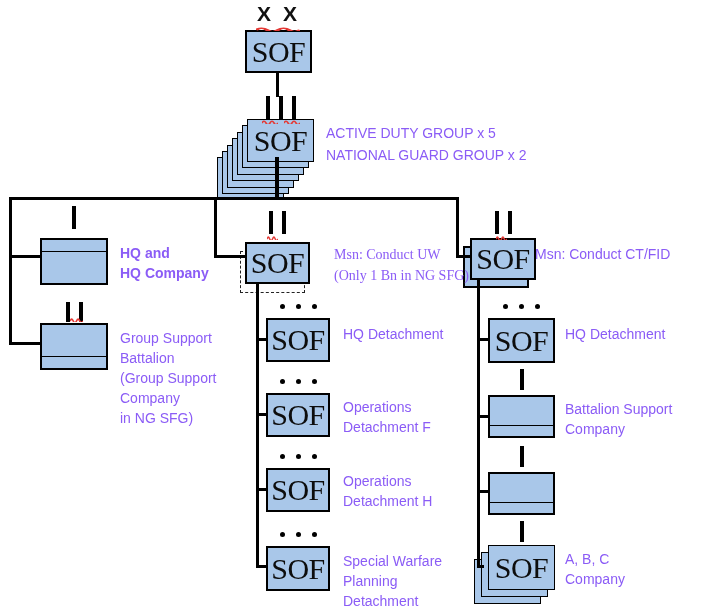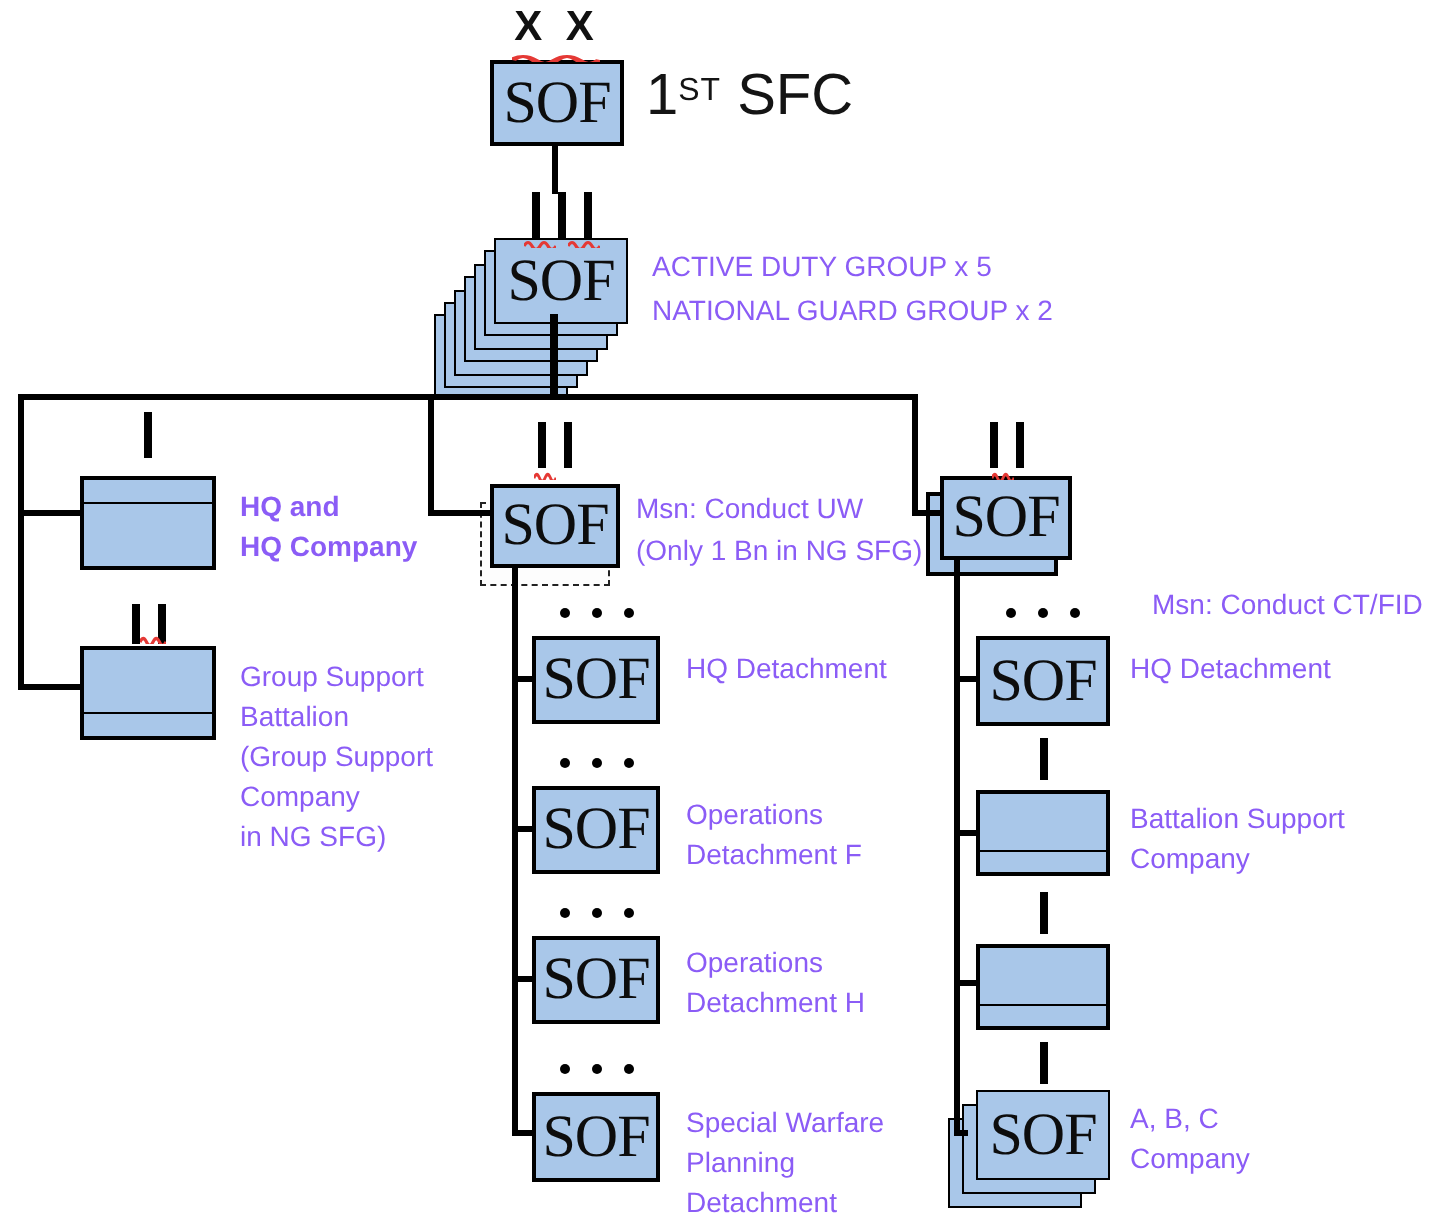--- a/index.html
+++ b/index.html
@@ -196,36 +196,33 @@
   <div class="ech bars" style="left:488px;top:369px;width:67px;height:21px;">
       <span class="ebar"></span>
     </div>
   <div class="ech bars" style="left:488px;top:446px;width:67px;height:21px;">
       <span class="ebar"></span>
     </div>
   <div class="ech bars" style="left:488px;top:521px;width:67px;height:21px;">
       <span class="ebar"></span>
     </div>
 
-  <div class="title" style="left:323px;top:30px;">
-    <span>1</span><sup>ST</sup><span> SFC</span>
-  </div>
 
   <div class="lbl" style="left:326px;top:122px;line-height:22px;">ACTIVE DUTY GROUP x 5
 NATIONAL GUARD GROUP x 2</div>
   <div class="lbl" style="left:120px;top:243px;font-weight:bold;">HQ and
 HQ Company</div>
   <div class="lbl" style="left:120px;top:328px;">Group Support
 Battalion
 (Group Support
 Company
 in NG SFG)</div>
-  <div class="lbl" style="left:318px;top:244px;line-height:21px;">Msn: Conduct UW
+  <div class="lbl" style="left:334px;top:244px;line-height:21px;font-family:Liberation Serif, serif;">Msn: Conduct UW
 (Only 1 Bn in NG SFG)</div>
-  <div class="lbl" style="left:576px;top:244px;margin-top:48px;">Msn: Conduct CT/FID</div>
+  <div class="lbl" style="left:535px;top:244px;">Msn: Conduct CT/FID</div>
 
   <div class="lbl" style="left:343px;top:324px;">HQ Detachment</div>
   <div class="lbl" style="left:343px;top:397px;">Operations
 Detachment F</div>
   <div class="lbl" style="left:343px;top:471px;">Operations
 Detachment H</div>
   <div class="lbl" style="left:343px;top:551px;">Special Warfare
 Planning
 Detachment</div>
 

